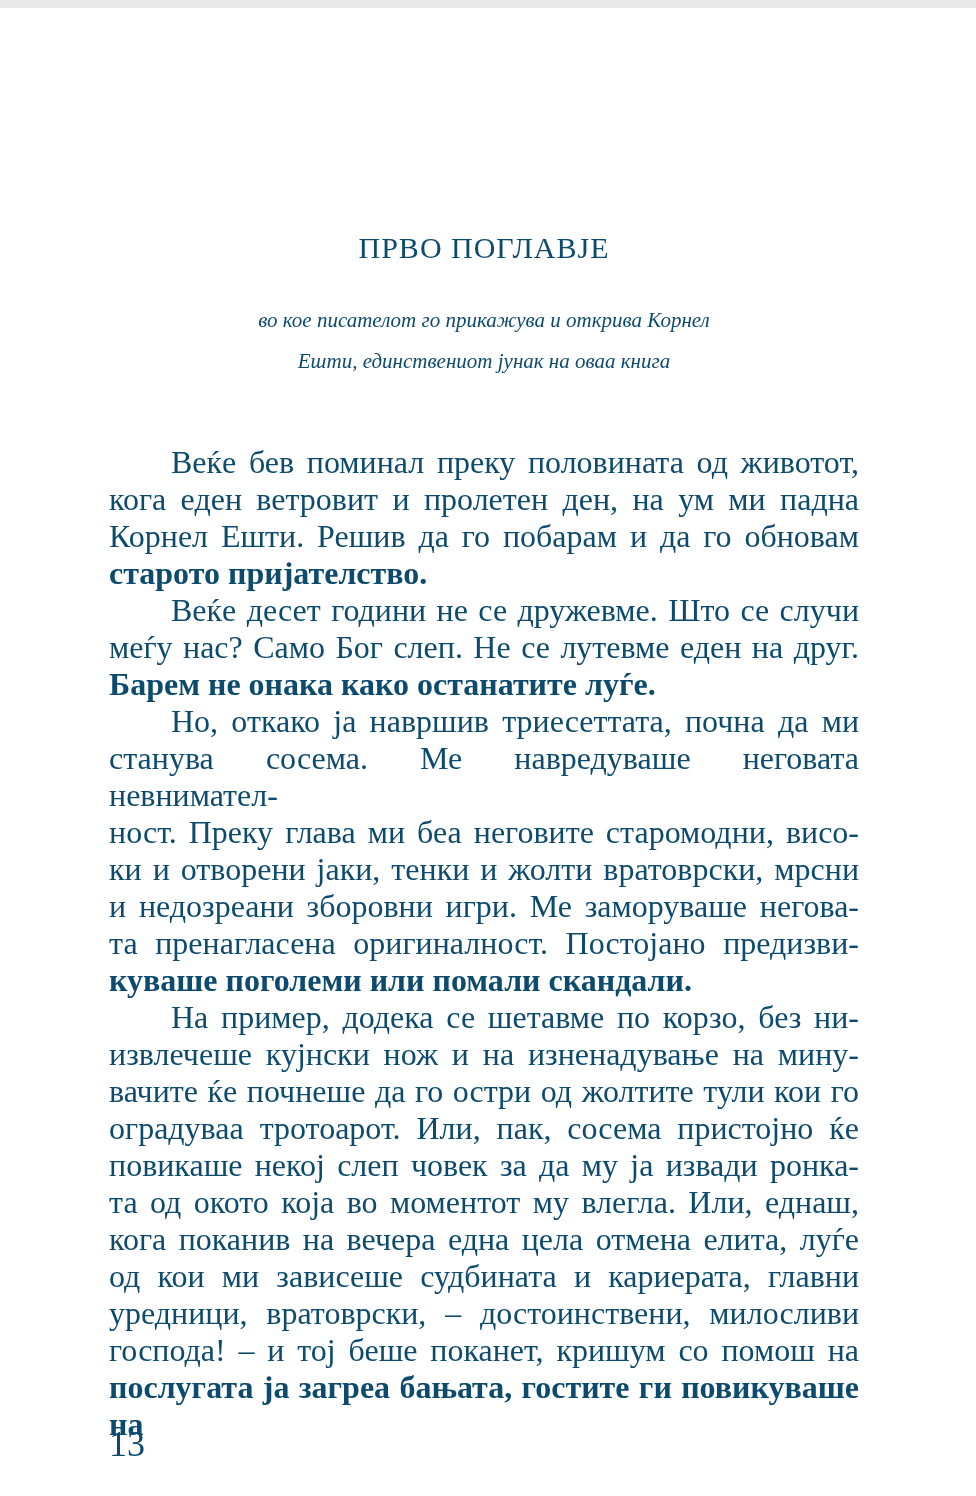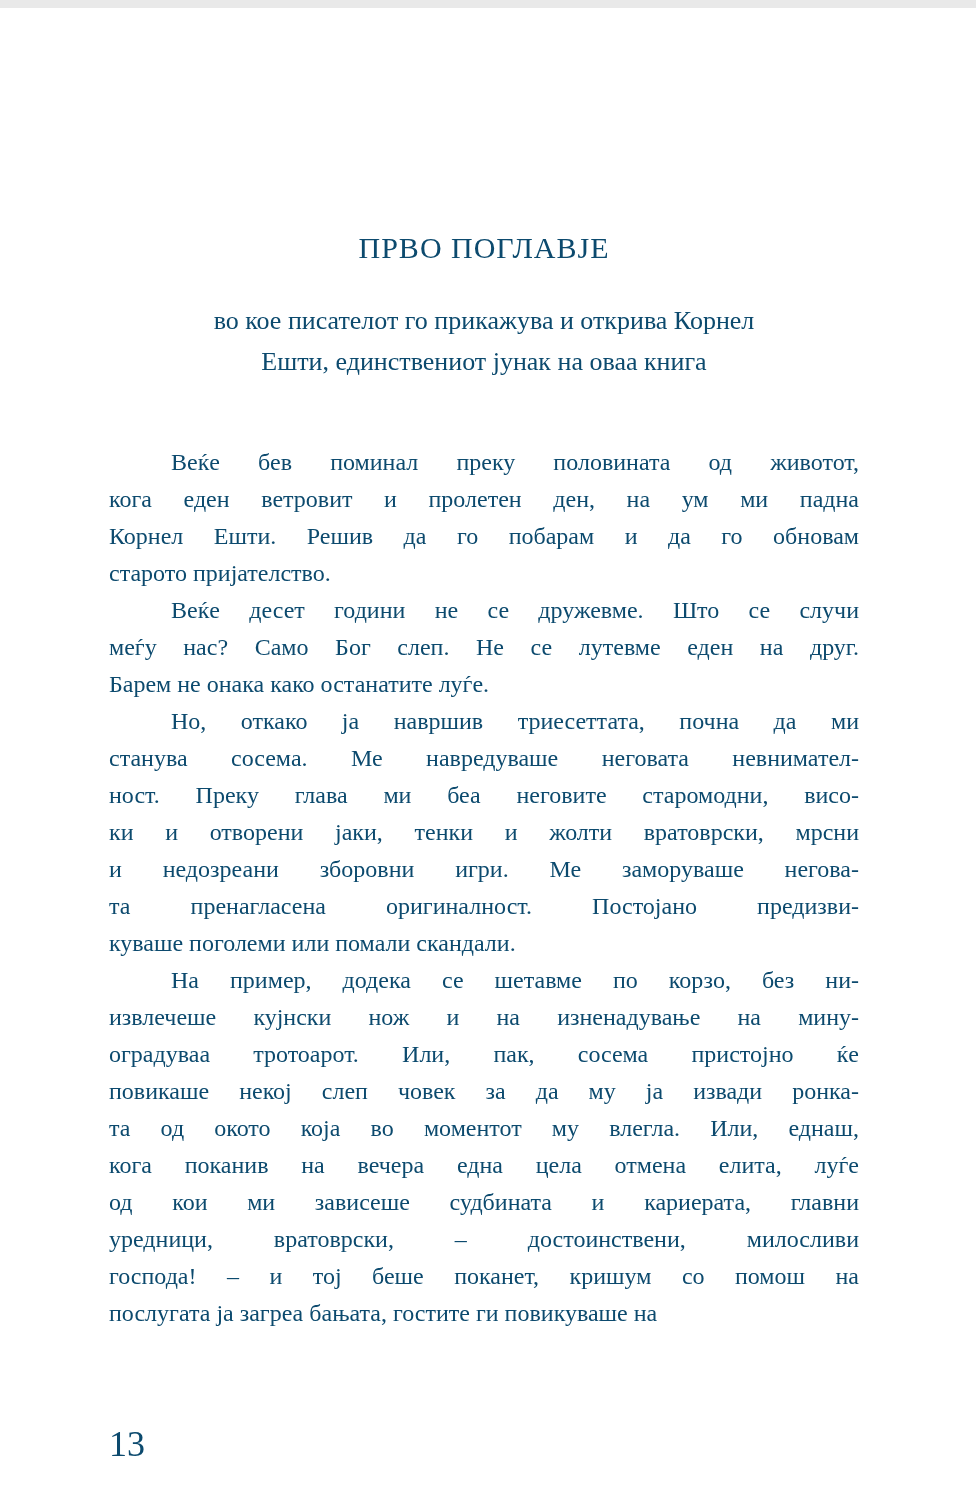--- a/index.html
+++ b/index.html
@@ -28,41 +28,43 @@
     letter-spacing: 1px;
     font-weight: 400;
     margin: 0;
   }
   .chapter-subtitle {
     position: absolute;
     top: 292px;
     left: 89px;
     width: 790px;
     text-align: center;
-    font-size: 26px;
+    font-style: italic;
+    font-size: 21px;
     line-height: 41px;
   }
   .body-text {
     position: absolute;
     top: 436px;
     left: 109px;
     width: 750px;
-    font-size: 24px;
+    font-size: 32px;
   }
   .bline {
     line-height: 37px;
     text-align: justify;
     text-align-last: justify;
     white-space: normal;
   }
   .pfirst {
     text-indent: 62px;
   }
   .plast {
     text-align-last: left;
+    font-weight: bold;
   }
   .page-number {
     position: absolute;
     top: 1418px;
     left: 109px;
     width: 750px;
     text-align: left;
     font-size: 36px;
     line-height: 36px;
   }
@@ -100,20 +102,21 @@
       <div class="bline">ност. Преку глава ми беа неговите старомодни, висо-</div>
       <div class="bline">ки и отворени јаки, тенки и жолти вратоврски, мрсни</div>
       <div class="bline">и недозреани зборовни игри. Ме заморуваше негова-</div>
       <div class="bline">та пренагласена оригиналност. Постојано предизви-</div>
       <div class="bline plast">куваше поголеми или помали скандали.</div>
     </div>
 
     <div>
       <div class="bline pfirst">На пример, додека се шетавме по корзо, без ни-</div>
       <div class="bline">извлечеше кујнски нож и на изненадување на мину-</div>
+      <div class="bline">вачите ќе почнеше да го остри од жолтите тули кои го</div>
       <div class="bline">оградуваа тротоарот. Или, пак, сосема пристојно ќе</div>
       <div class="bline">повикаше некој слеп човек за да му ја извади ронка-</div>
       <div class="bline">та од окото која во моментот му влегла. Или, еднаш,</div>
       <div class="bline">кога поканив на вечера една цела отмена елита, луѓе</div>
       <div class="bline">од кои ми зависеше судбината и кариерата, главни</div>
       <div class="bline">уредници, вратоврски, – достоинствени, милосливи</div>
       <div class="bline">господа! – и тој беше поканет, кришум со помош на</div>
       <div class="bline plast">послугата ја загреа бањата, гостите ги повикуваше на</div>
     </div>
 

